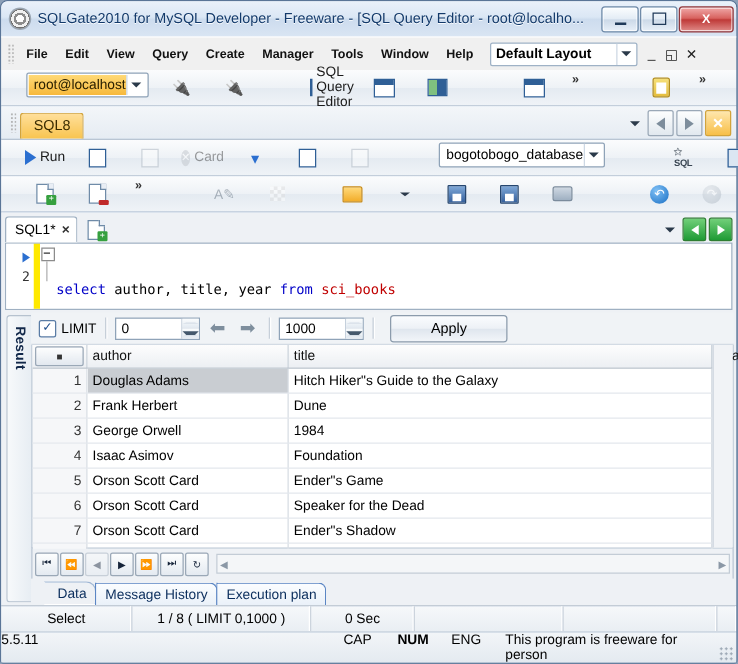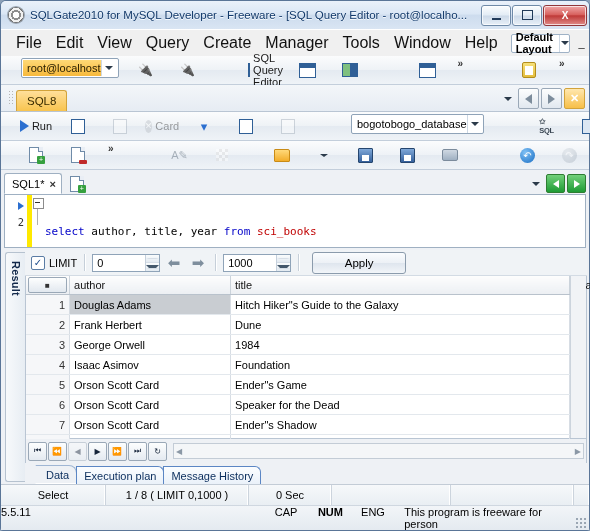--- a/index.html
+++ b/index.html
@@ -53,21 +53,21 @@
   .glyph-restore{width:9px;height:8px;border:1.5px solid #203a59;}
   
   .menubar{
     height:26px;flex:0 0 26px;display:flex;align-items:center;
     background:#f0f0f0;border-top:1px solid #fff;
     padding-left:2px;
   }
   .grip{width:5px;height:16px;margin:0 3px;
     background-image:radial-gradient(circle,#a6a6a6 1px,transparent 1px);
     background-size:3px 3px;opacity:.8;}
-  .menu-item{padding:3px 7px;font-size:16px;color:#111;white-space:nowrap;}
+  .menu-item{padding:3px 7px;font-size:10px;color:#111;white-space:nowrap;font-weight:bold;}
   .layout-combo{
     margin-left:6px;height:19px;width:118px;display:flex;align-items:center;
     border:1px solid #9fb2c6;background:#fff;border-radius:2px;
     font-size:11px;padding-left:4px;box-sizing:border-box;font-weight:bold;
   }
   .layout-combo span{flex:1 1 auto;}
   .combo-arrow{
     width:15px;height:100%;display:flex;align-items:center;justify-content:center;
     border-left:1px solid #cdd8e4;
   }
@@ -705,22 +705,22 @@
         <div class="nb">⏭</div>
         <div class="nb">↻</div>
         <div class="hscroll">
           <span>◀</span>
           <span>▶</span>
         </div>
       </div>
 
       <div class="btabs">
         <div class="btab active">Data</div>
+        <div class="btab">Message History</div>
         <div class="btab">Execution plan</div>
-        <div class="btab">Message History</div>
       </div>
     </div>
   </div>
 
   <div class="status">
     <div class="cellb" style="width:92px">Select</div>
     <div class="cellb" style="width:130px">1 / 8 ( LIMIT 0,1000 )</div>
     <div class="cellb" style="width:70px">0 Sec</div>
     <div class="cellb" style="width:106px"></div>
     <div class="cellb" style="width:110px"></div>

